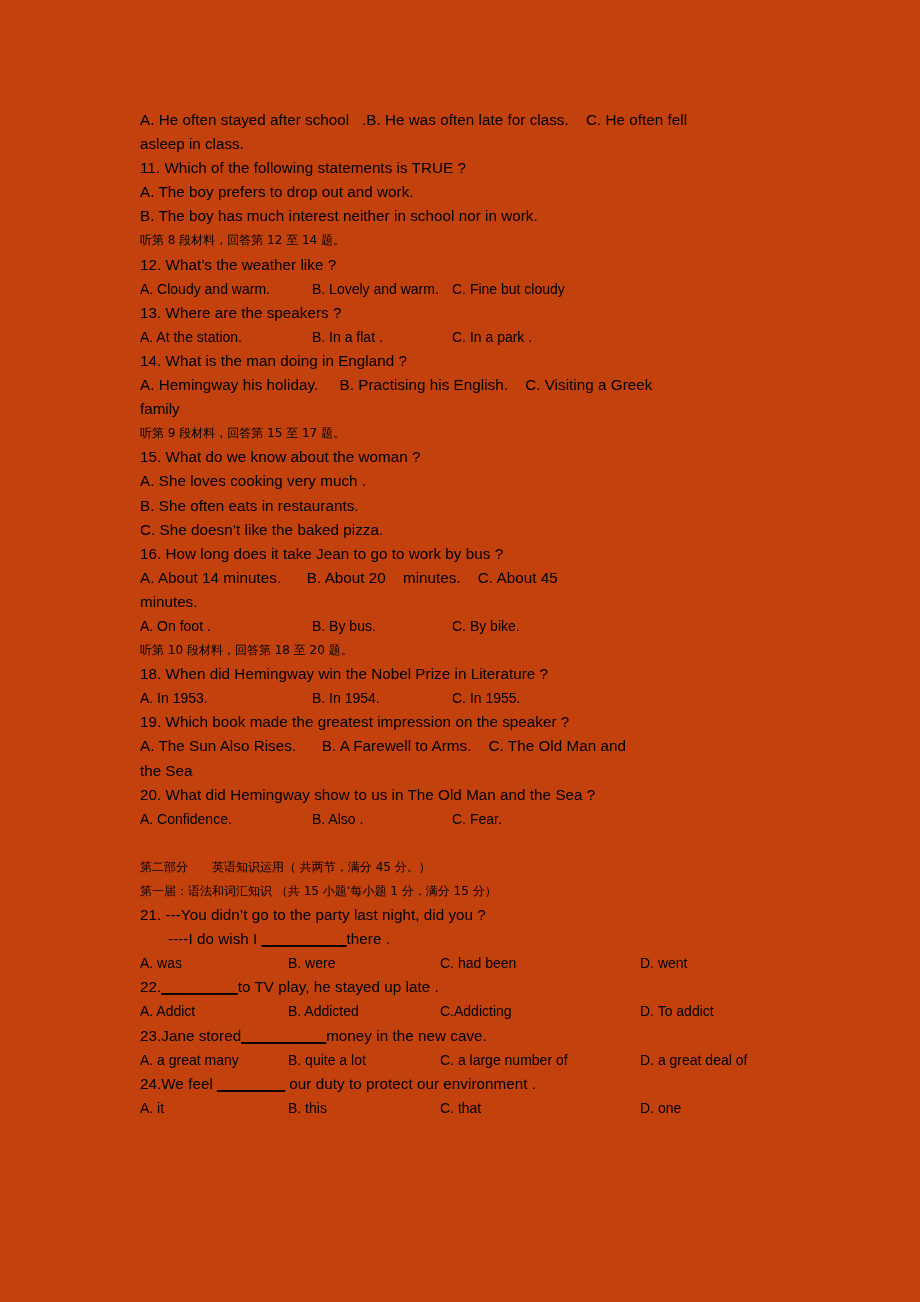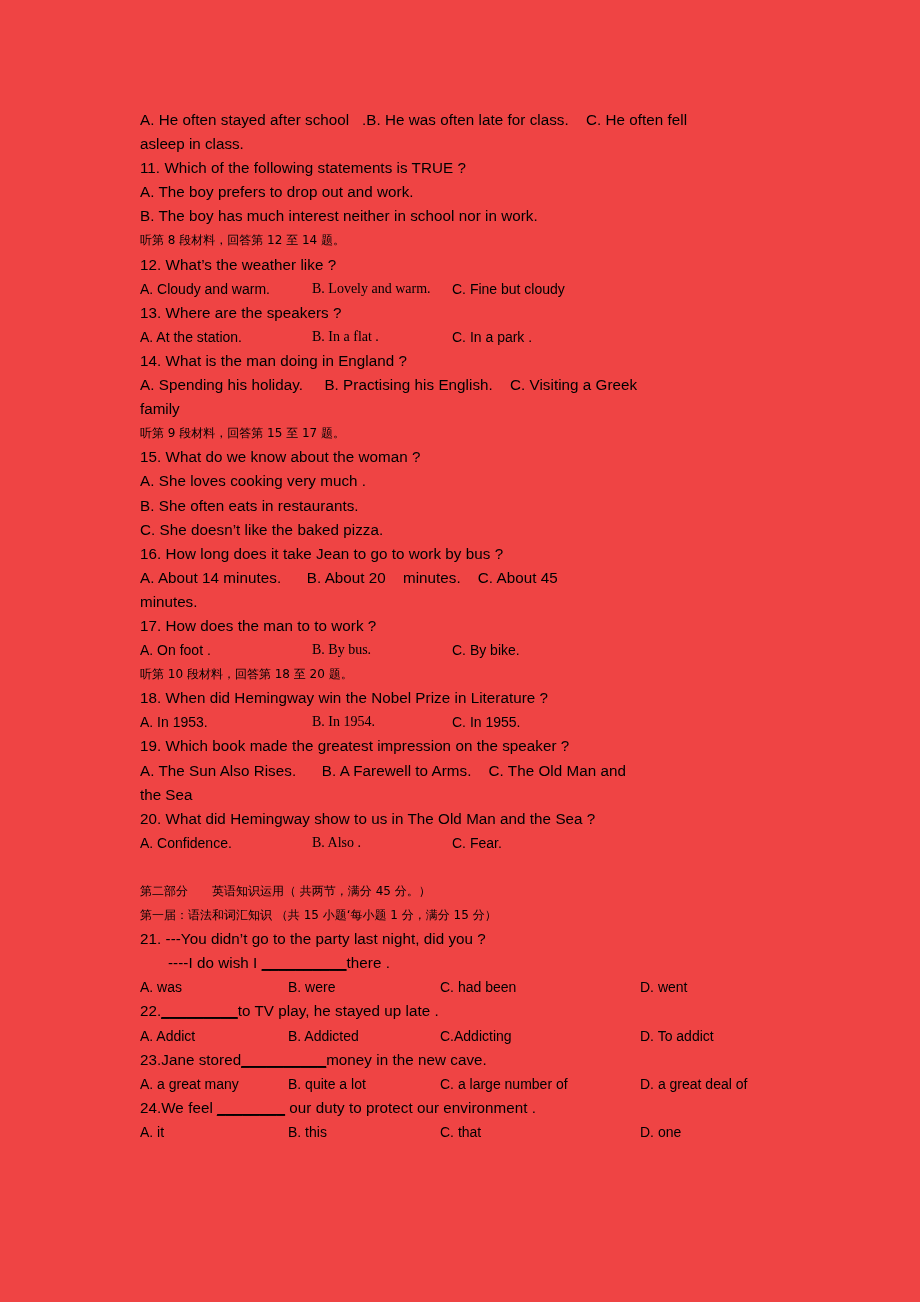--- a/index.html
+++ b/index.html
@@ -12,21 +12,21 @@
     width: 920px;
     height: 1302px;
     font-family: "Liberation Sans", "DejaVu Sans", sans-serif;
     color: #000000;
     overflow: hidden;
   }
   .page {
     position: relative;
     width: 920px;
     height: 1302px;
-    background: #ef4444;
+    background: #c2410c;
     box-sizing: border-box;
   }
   .content {
     position: absolute;
     left: 140px;
     top: 108px;
     width: 642px;
   }
   .line {
     font-size: 15.2px;
@@ -61,21 +61,21 @@
     font-size: 14px;
     line-height: 24.1px;
     width: 642px;
   }
   .optrow > span {
     position: absolute;
     top: 0;
     white-space: pre;
   }
   .c-a { left: 0; }
-  .c-b3 { left: 172px; font-family: Liberation Serif, serif; }
+  .c-b3 { left: 172px; }
   .c-c3 { left: 312px; }
   .c-b4 { left: 148px; }
   .c-c4 { left: 300px; }
   .c-d4 { left: 500px; }
   
   .tail {
     font-size: 15.2px;
     line-height: 24.1px;
     white-space: pre;
   }
@@ -107,35 +107,34 @@
     </div>
 
     <div class="line">13. Where are the speakers ?</div>
     <div class="optrow">
       <span class="c-a">A. At the station.</span>
       <span class="c-b3">B. In a flat .</span>
       <span class="c-c3">C. In a park .</span>
     </div>
 
     <div class="line">14. What is the man doing in England ?</div>
-    <div class="line wide just"><span>A. Spending his holiday.</span>     <span>B. Practising his English.</span>    <span>C. Visiting a Greek</span></div>
+    <div class="line wide just"><span>A. Hemingway his holiday.</span>     <span>B. Practising his English.</span>    <span>C. Visiting a Greek</span></div>
     <div class="tail">family</div>
 
     <div class="cn">听第 9 段材料，回答第 15 至 17 题。</div>
 
     <div class="line">15. What do we know about the woman ?</div>
     <div class="line">A. She loves cooking very much .</div>
     <div class="line">B. She often eats in restaurants.</div>
     <div class="line">C. She doesn’t like the baked pizza.</div>
 
     <div class="line">16. How long does it take Jean to go to work by bus ?</div>
     <div class="line wide just"><span>A. About 14 minutes.</span>      <span>B. About 20    minutes.</span>    <span>C. About 45</span></div>
     <div class="tail">minutes.</div>
 
-    <div class="line">17. How does the man to to work ?</div>
     <div class="optrow">
       <span class="c-a">A. On foot .</span>
       <span class="c-b3">B. By bus.</span>
       <span class="c-c3">C. By bike.</span>
     </div>
 
     <div class="cn">听第 10 段材料，回答第 18 至 20 题。</div>
 
     <div class="line">18. When did Hemingway win the Nobel Prize in Literature ?</div>
     <div class="optrow">

